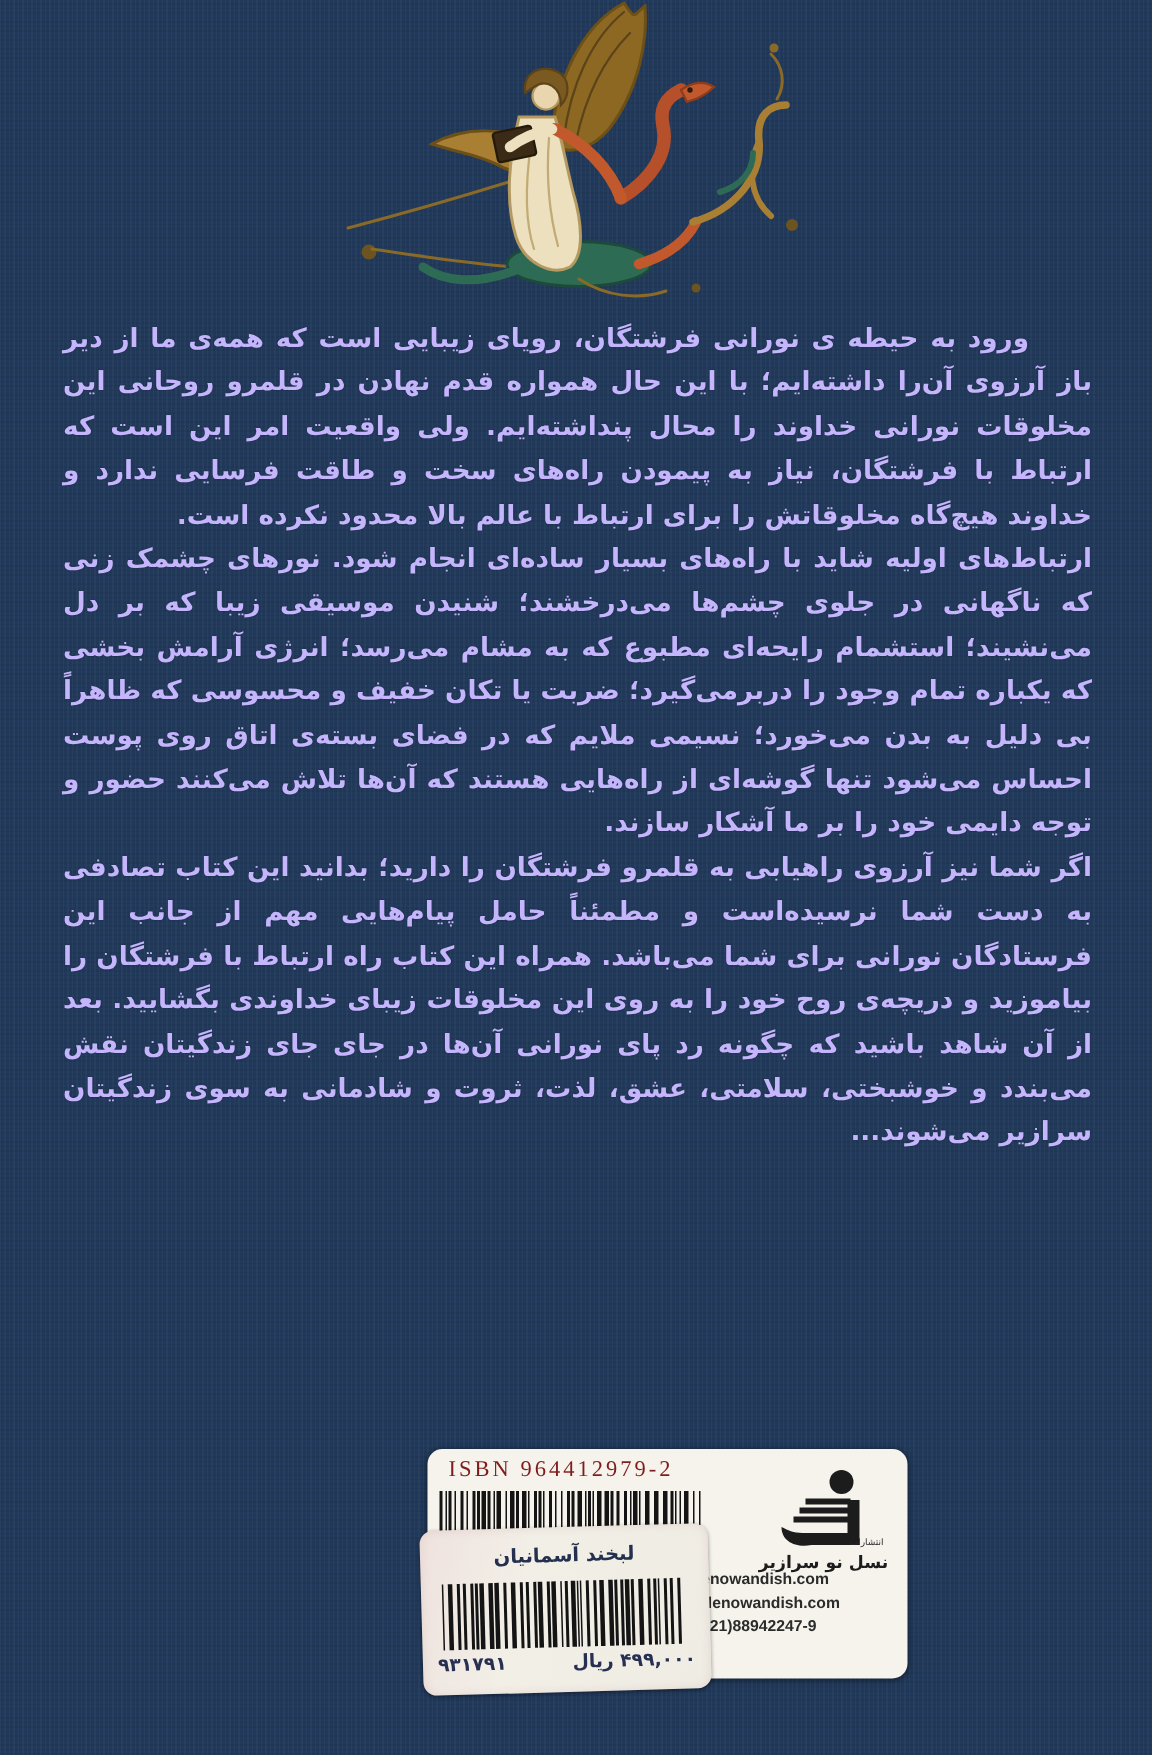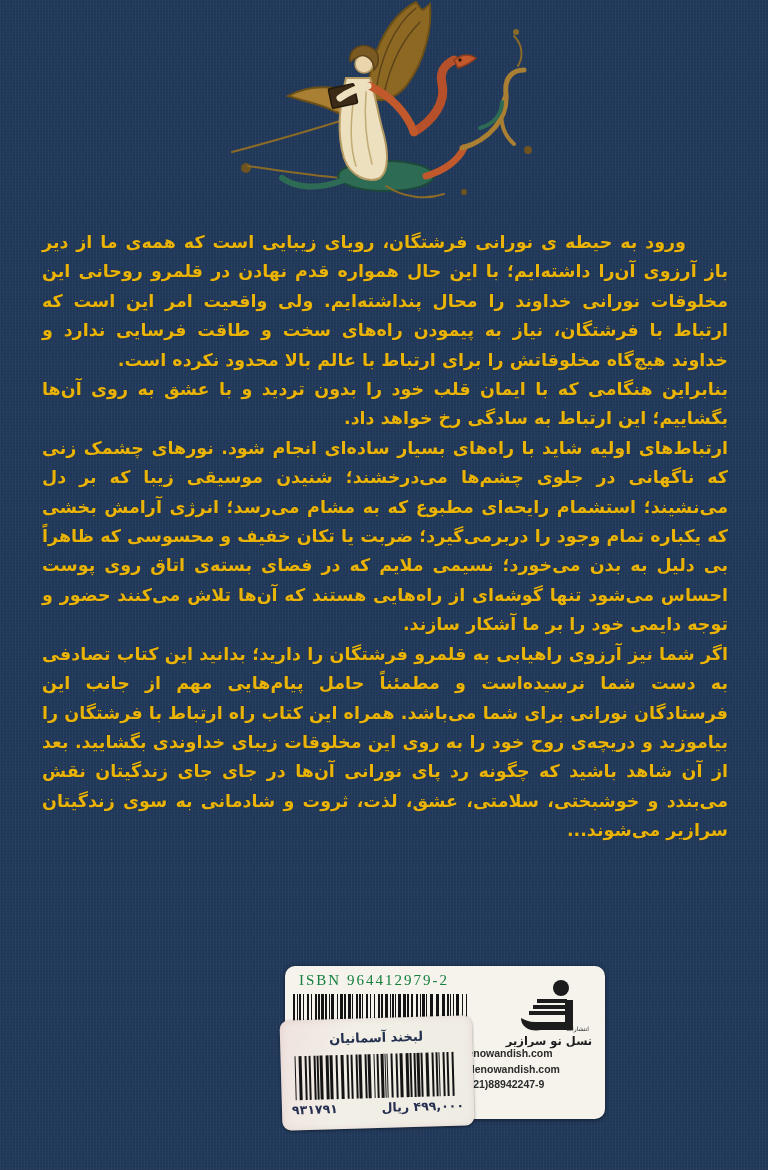--- a/index.html
+++ b/index.html
@@ -12,38 +12,38 @@
   .texture{
     position:absolute;inset:0;pointer-events:none;
     background:
       repeating-linear-gradient(90deg,rgba(255,255,255,.03) 0 1px,transparent 1px 3px),
       repeating-linear-gradient(0deg,rgba(0,0,0,.05) 0 1px,transparent 1px 3px);
   }
   .illustration{
     position:absolute;left:218px;top:0;width:320px;height:210px;
   }
   .body-text{
-    position:absolute;left:42px;top:228px;width:686px;
+    position:absolute;left:42px;top:212px;width:686px;
     direction:rtl;text-align:justify;
-    color:#eab308;
+    color:#c4b5fd;
     font-size:17.5px;line-height:29.4px;font-weight:bold;
     text-shadow:0 0 1px rgba(0,0,0,.35);
   }
   .body-text p{margin:0;}
   .body-text p.indent{text-indent:42px;}
   
   .label{
     position:absolute;left:285px;top:966px;width:320px;height:153px;
     background:#f5f3ec;border-radius:10px;
     box-shadow:0 1px 4px rgba(0,0,0,.5);
   }
   .isbn{
     position:absolute;left:14px;top:6px;
     font-family:"Liberation Serif",serif;font-size:15px;letter-spacing:2px;
-    color:#15803d;white-space:nowrap;
+    color:#7f1d1d;white-space:nowrap;
   }
   .barcode{position:absolute;display:flex;align-items:stretch;}
   .barcode span{display:block;height:100%;}
   .bc1{left:8px;top:28px;width:178px;height:48px;}
   .logo-block{position:absolute;right:10px;top:14px;width:92px;text-align:center;}
   .logo-svg{display:block;margin:0 auto;}
   .logo-imprint{
     font-size:6px;color:#2a2a2a;direction:rtl;line-height:6px;margin-top:-6px;text-align:right;padding-right:6px;
   }
   .logo-name{
@@ -116,21 +116,20 @@
     <path d="M296 36 C 304 44, 306 56, 300 66" stroke="#8a6a28" stroke-width="2"></path>
     <circle cx="298" cy="32" r="3" fill="#8a6a28" stroke="none"></circle>
     <circle cx="310" cy="150" r="4" fill="#6d5320" stroke="none"></circle>
     <circle cx="246" cy="192" r="3" fill="#6d5320" stroke="none"></circle>
     <path d="M168 186 C 186 198, 208 200, 226 194" stroke="#8a6a28" stroke-width="2"></path>
   </g>
 </svg>
 
 <div class="body-text">
   <p class="indent">ورود به حیطه ی نورانی فرشتگان، رویای زیبایی است که همه‌ی ما از دیر باز آرزوی آن‌را داشته‌ایم؛ با این حال همواره قدم نهادن در قلمرو روحانی این مخلوقات نورانی خداوند را محال پنداشته‌ایم. ولی واقعیت امر این است که ارتباط با فرشتگان، نیاز به پیمودن راه‌های سخت و طاقت فرسایی ندارد و خداوند هیچ‌گاه مخلوقاتش را برای ارتباط با عالم بالا محدود نکرده است.</p>
-  <p>بنابراین هنگامی که با ایمان قلب خود را بدون تردید و با عشق به روی آن‌ها بگشاییم؛ این ارتباط به سادگی رخ خواهد داد.</p>
   <p>ارتباط‌های اولیه شاید با راه‌های بسیار ساده‌ای انجام شود. نورهای چشمک زنی که ناگهانی در جلوی چشم‌ها می‌درخشند؛ شنیدن موسیقی زیبا که بر دل می‌نشیند؛ استشمام رایحه‌ای مطبوع که به مشام می‌رسد؛ انرژی آرامش بخشی که یکباره تمام وجود را دربرمی‌گیرد؛ ضربت یا تکان خفیف و محسوسی که ظاهراً بی دلیل به بدن می‌خورد؛ نسیمی ملایم که در فضای بسته‌ی اتاق روی پوست احساس می‌شود تنها گوشه‌ای از راه‌هایی هستند که آن‌ها تلاش می‌کنند حضور و توجه دایمی خود را بر ما آشکار سازند.</p>
   <p>اگر شما نیز آرزوی راهیابی به قلمرو فرشتگان را دارید؛ بدانید این کتاب تصادفی به دست شما نرسیده‌است و مطمئناً حامل پیام‌هایی مهم از جانب این فرستادگان نورانی برای شما می‌باشد. همراه این کتاب راه ارتباط با فرشتگان را بیاموزید و دریچه‌ی روح خود را به روی این مخلوقات زیبای خداوندی بگشایید. بعد از آن شاهد باشید که چگونه رد پای نورانی آن‌ها در جای جای زندگیتان نقش می‌بندد و خوشبختی، سلامتی، عشق، لذت، ثروت و شادمانی به سوی زندگیتان سرازیر می‌شوند...</p>
 </div>
 
 <div class="label">
   <div class="isbn">ISBN 964412979-2</div>
   <div class="barcode bc1" id="barcode1">
       <span style="width: 2px; background: rgb(20, 20, 20); margin-right: 2px;"></span>
       <span style="width: 1px; background: rgb(20, 20, 20); margin-right: 1px;"></span>
       <span style="width: 2px; background: rgb(20, 20, 20); margin-right: 2px;"></span>

